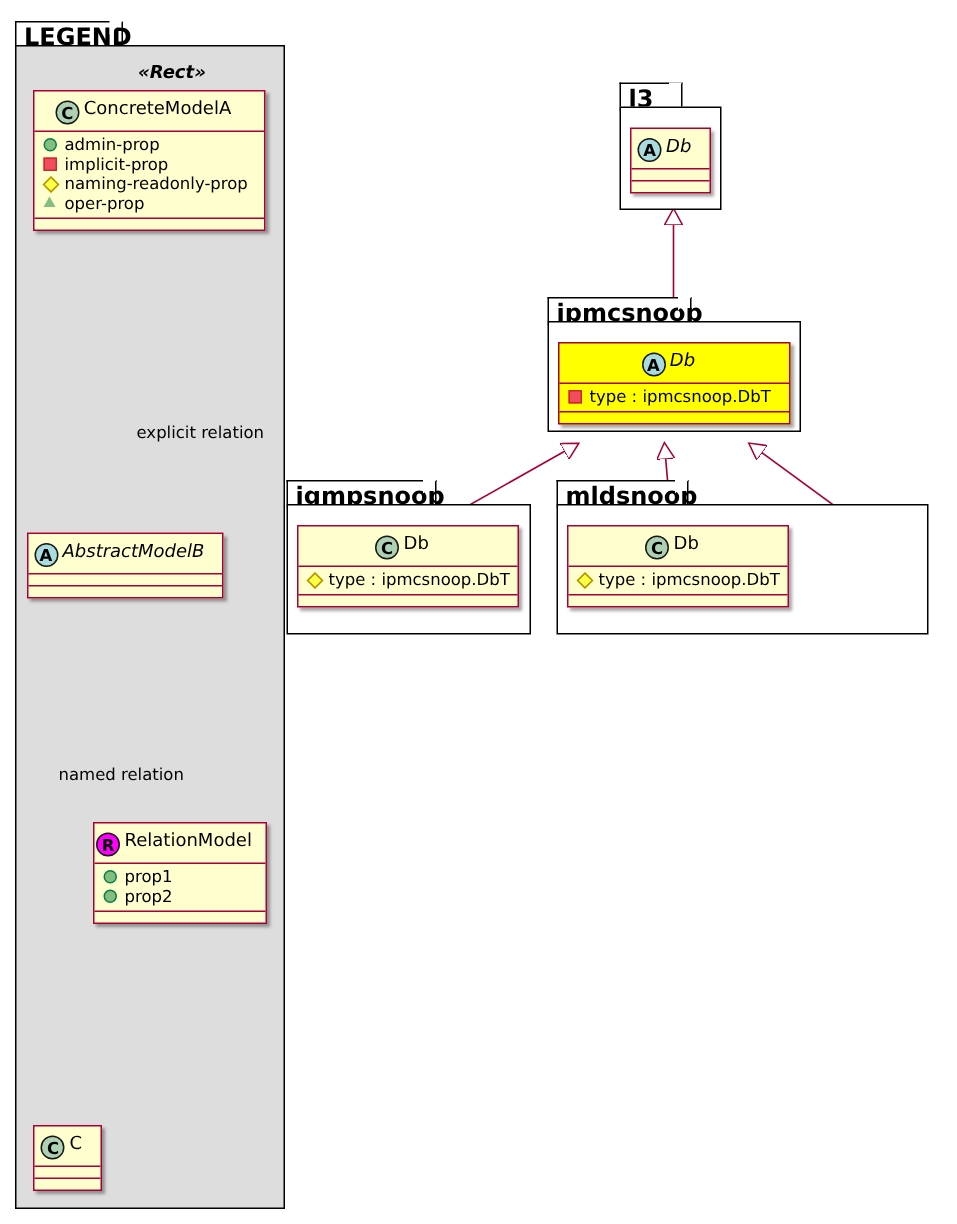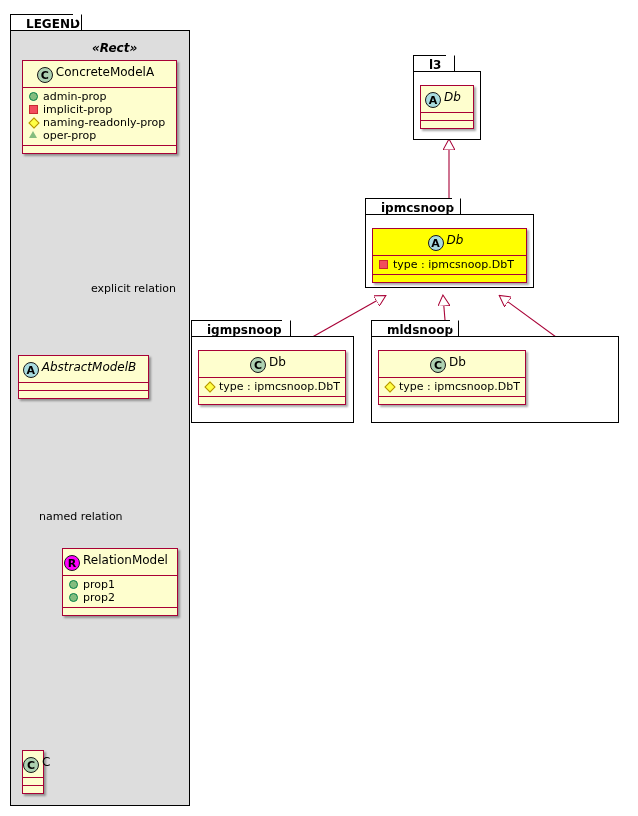--- a/index.html
+++ b/index.html
@@ -36,23 +36,23 @@
     box-sizing: border-box;
     border: 1px solid #000000;
     background: #ffffff;
   }
   .pkg-tab {
     position: absolute;
     box-sizing: border-box;
     border: 1px solid #000000;
     border-bottom: none;
     background: #ffffff;
-    font-size: 12px;
+    font-size: 16px;
     font-weight: bold;
-    padding: 2px 8px 1px 15px;
+    padding: 2px 8px 1px 5px;
     white-space: nowrap;
     line-height: 15px;
   }
   .pkg-tab.corner::after {
     content: "";
     position: absolute;
     right: -1px;
     top: -1px;
     width: 0; height: 0;
     border-left: 9px solid #ffffff;
@@ -249,21 +249,21 @@
     </div>
     <div class="sep"></div>
     <div class="attrs">
       <div class="attr"><span class="ico circle-green g"></span><span>prop1</span></div>
       <div class="attr"><span class="ico circle-green g"></span><span>prop2</span></div>
     </div>
     <div class="sep"></div>
     <div class="empty-row"></div>
   </div>
 
-  <div class="cls" style="left:22px; top:750px; width:22px;">
+  <div class="cls" style="left:22px; top:750px; width:46px;">
     <div class="cls-title">
       <span class="badge c">C</span><span class="tname">C</span>
     </div>
     <div class="sep"></div>
     <div class="empty-row"></div>
     <div class="sep"></div>
     <div class="empty-row"></div>
   </div>
 
   <div class="pkg-tab corner" style="left:413px; top:55px; width:42px;">

